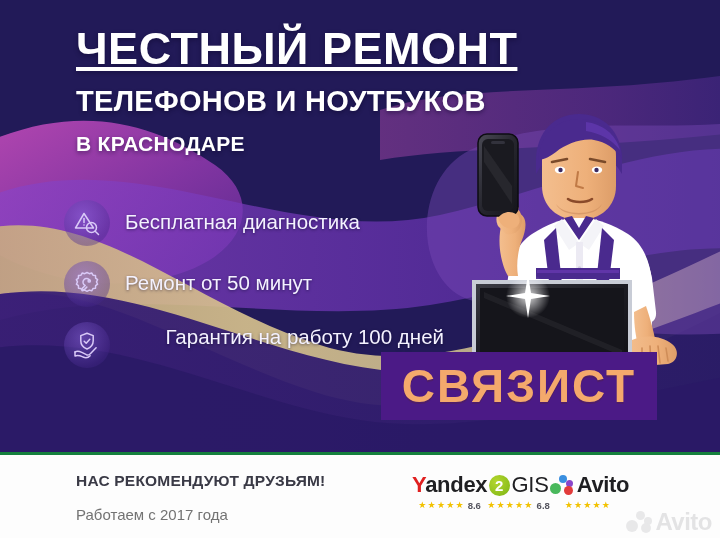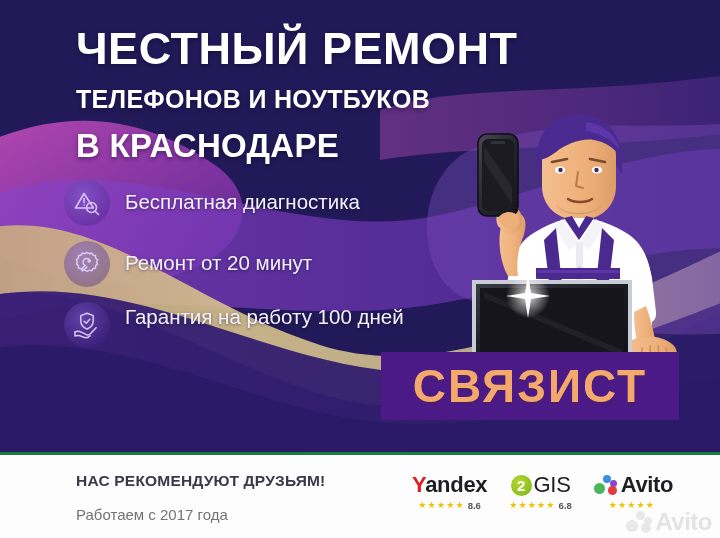--- a/index.html
+++ b/index.html
@@ -47,57 +47,58 @@
   }
   .h1 {
     margin: 0;
     color: #ffffff;
     font-size: 45px;
     line-height: 1.0;
     font-weight: bold;
     letter-spacing: 0.5px;
     white-space: nowrap;
     text-shadow: 0 2px 5px rgba(10,5,40,0.45);
+    text-decoration: underline;
   }
   .h2 {
     margin: 16px 0 1px 0;
     color: #ffffff;
-    font-size: 25px;
+    font-size: 29px;
     line-height: 1.0;
     font-weight: bold;
     letter-spacing: 0.3px;
     white-space: nowrap;
     text-shadow: 0 2px 4px rgba(10,5,40,0.45);
   }
   .h3 {
     margin: 17px 0 0 0;
     color: #ffffff;
-    font-size: 33px;
+    font-size: 21px;
     line-height: 1.0;
     font-weight: bold;
     letter-spacing: 0.3px;
     white-space: nowrap;
     text-shadow: 0 2px 4px rgba(10,5,40,0.45);
   }
 
   
   .benefits {
     position: absolute;
     left: 64px;
-    top: 180px;
+    top: 200px;
     width: 380px;
     z-index: 6;
   }
   .benefit {
     display: flex;
     align-items: flex-start;
     margin-bottom: 15px;
     min-height: 46px;
   }
-  .benefit:last-child { margin-bottom: 0; }
+  .benefit:last-child { margin-bottom: 0; justify-content: space-between; }
   .b-icon {
     flex: 0 0 auto;
     width: 46px;
     height: 46px;
     border-radius: 50%;
     background: radial-gradient(circle at 40% 35%, rgba(130,95,210,0.55) 0%, rgba(70,40,140,0.40) 70%, rgba(50,30,110,0.25) 100%);
     display: flex;
     align-items: center;
     justify-content: center;
     margin-right: 15px;
@@ -119,21 +120,21 @@
     width: 284px;
     height: 300px;
     z-index: 4;
   }
 
   
   .brand {
     position: absolute;
     left: 381px;
     top: 352px;
-    width: 298px;
+    width: 276px;
     height: 68px;
     background: #4b1a86;
     display: flex;
     align-items: center;
     justify-content: center;
     z-index: 5;
   }
   .brand-word {
     color: #f4a96c;
     font-size: 46px;
@@ -171,21 +172,20 @@
     font-size: 15px;
     line-height: 1.45;
     margin-top: 14px;
   }
   .logos {
     position: absolute;
     left: 412px;
     top: 17px;
     display: flex;
     align-items: flex-start;
-    gap: 22px;
   }
   .logo-cell {
     display: flex;
     flex-direction: column;
     align-items: center;
   }
   .logo-row {
     display: flex;
     align-items: center;
     height: 26px;
@@ -371,21 +371,21 @@
       </div>
 
       <div class="benefit">
         <span class="b-icon">
           <svg width="30" height="30" viewBox="0 0 30 30" fill="none" stroke="#d9c9f7" stroke-width="1.5" stroke-linecap="round" stroke-linejoin="round">
             <path d="M15 3.5 l2.3 1.2 2.4-.7 1.3 2.2 2.5.4.1 2.5 2 1.5-1.1 2.3 1.1 2.3-2 1.5-.1 2.5-2.5.4-1.3 2.2-2.4-.7-2.3 1.2-2.3-1.2-2.4.7-1.3-2.2-2.5-.4-.1-2.5-2-1.5 1.1-2.3-1.1-2.3 2-1.5.1-2.5 2.5-.4 1.3-2.2 2.4.7z"></path>
             <path d="M17.8 11.6 a3.6 3.6 0 1 0 -4.6 4.9 l-3.1 3.1 1.6 1.6 3.1-3.1"></path>
             <circle cx="17.2" cy="11.9" r="1.1"></circle>
           </svg>
         </span>
-        <span class="b-text">Ремонт от 20 минут</span>
+        <span class="b-text">Ремонт от 50 минут</span>
       </div>
 
 
       <div class="benefit two-line">
         <span class="b-icon">
           <svg width="30" height="30" viewBox="0 0 30 30" fill="none" stroke="#d9c9f7" stroke-width="1.5" stroke-linecap="round" stroke-linejoin="round">
             <path d="M15 3.2 l6.2 2.4 v5.1 c0 4.1-2.6 6.9-6.2 8.3 -3.6-1.4-6.2-4.2-6.2-8.3 V5.6 Z"></path>
             <path d="M12.2 11.2 l2 2 3.6-3.9"></path>
             <path d="M3 22 c2.6-1.7 4.8-.6 6.8.4 l4.6 2.3 c1.3.6 2.8.3 3.7-.8 l6-6.2"></path>
             <path d="M3 22 l0 4 c3.1-1.3 5.6-.1 8.1 1 2.5 1.1 5.2.6 7-1.3"></path>

